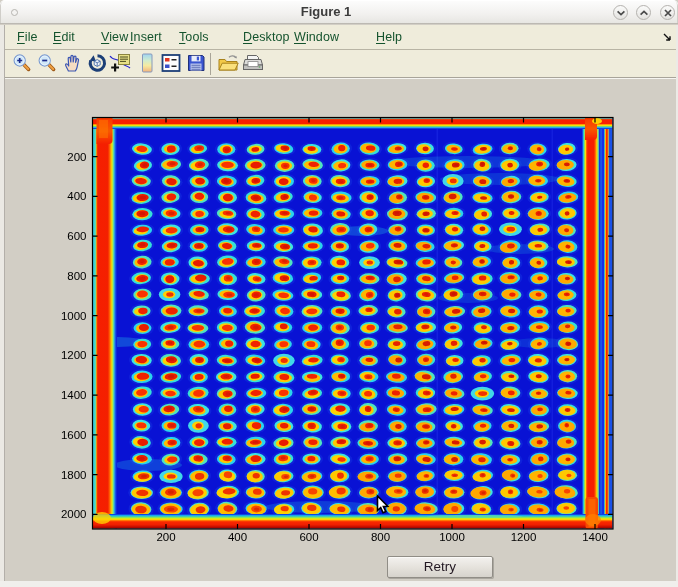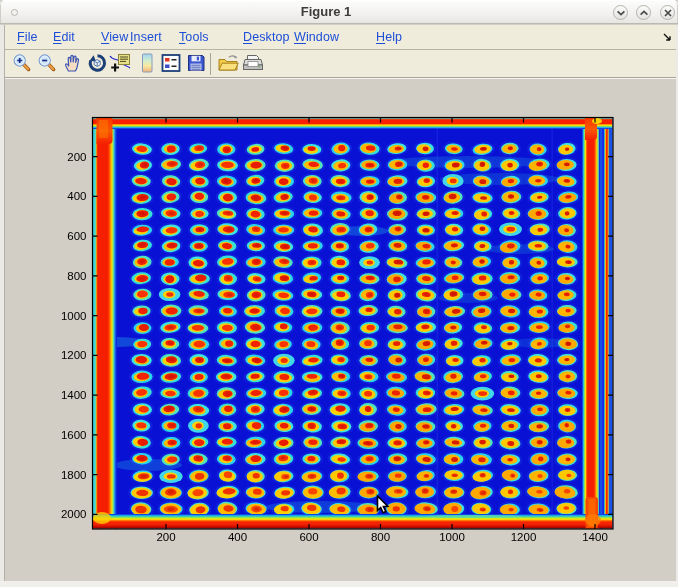--- a/index.html
+++ b/index.html
@@ -7,21 +7,21 @@
  border-radius:5px 5px 0 0;box-shadow:inset 0 1px 0 #fff, inset 1px 0 0 #d0cec9, inset -1px 0 0 #d0cec9;box-sizing:border-box;}
 #title{position:absolute;left:0;top:4px;width:640px;text-align:center;font-weight:bold;
  font-size:13px;color:#3c3c3c;margin-left:6px;}
 .tb{position:absolute;top:4.5px;width:15px;height:15px;border-radius:50%;
  background:linear-gradient(#fbfbfa,#e4e3e0);border:1px solid #b4b2ae;box-sizing:border-box;}
 .tb svg{position:absolute;left:-1px;top:-1px;}
 #menucirc{position:absolute;left:11px;top:8.5px;width:7px;height:7px;border-radius:50%;
  border:1.4px solid #b6b4b0;box-sizing:border-box;background:#f4f3f1;}
 #menubar{position:absolute;left:5px;top:25px;width:673px;height:24px;background:#efecdb;
  border-bottom:1px solid #b8b4a4;box-sizing:content-box;}
-.mi{position:absolute;top:5px;font-size:12.5px;color:#1d4ed8;letter-spacing:0.1px;}
+.mi{position:absolute;top:5px;font-size:12.5px;color:#14532d;letter-spacing:0.1px;}
 .mi u{text-decoration:underline;text-underline-offset:1.5px;}
 #toolbar{position:absolute;left:5px;top:50px;width:673px;height:27px;background:#efecdb;
  border-bottom:1px solid #a8a49a;}
 .ticon{position:absolute;top:3px;width:22px;height:20px;}
 #tbhl{position:absolute;left:5px;top:78px;width:673px;height:1px;background:#f6f5f1;}
 #leftedge{position:absolute;left:0;top:25px;width:5px;height:562px;background:#ebe9e4;
  border-right:1px solid #b3afa9;box-sizing:border-box;}
 #rightedge{position:absolute;right:0;top:25px;width:2px;height:562px;background:#eceae6;}
 #botedge{position:absolute;left:0;top:581px;width:678px;height:6px;background:#f0efec;}
 .btn{position:absolute;height:22px;box-sizing:border-box;border:1px solid #908d86;border-radius:2px;
@@ -2634,12 +2634,13 @@
 <path d="M3 6.5 h16 l1.5 5.5 H1.5 Z" fill="#dcdcda" stroke="#666" stroke-width="1"></path>
 <rect x="1.5" y="12" width="19" height="4.5" fill="#c0c0be" stroke="#666" stroke-width="1"></rect>
 <rect x="6" y="8.6" width="10" height="5" fill="#fff" stroke="#888" stroke-width="0.8"></rect>
 <circle cx="17.5" cy="14" r="0.9" fill="#7a7"></circle>
 </svg></div>
     </div>
   <div id="tbhl"></div>
   <div id="leftedge"></div>
     <div id="rightedge"></div>
     <div id="botedge"></div>
+  <div class="btn" style="left:387px;top:556px;width:106px;">Retry</div>
 </div>
 </body></html>

